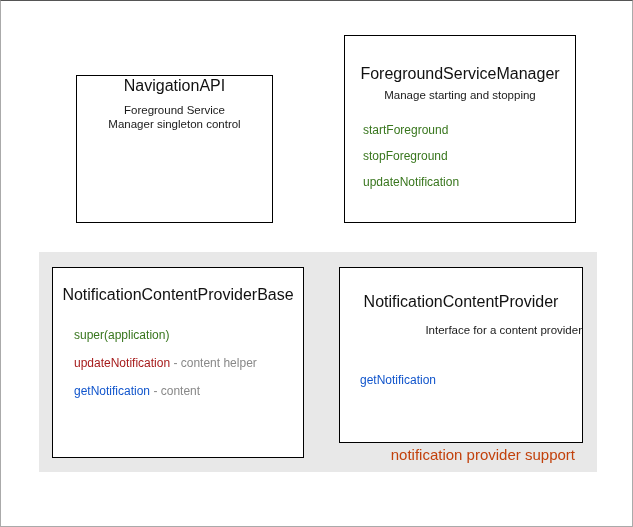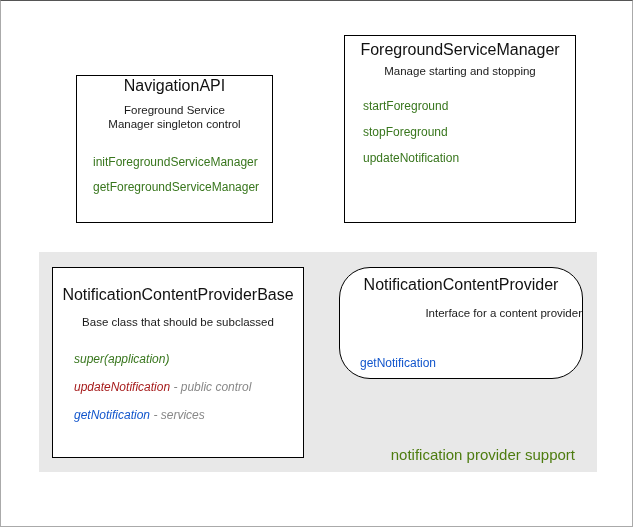--- a/index.html
+++ b/index.html
@@ -50,48 +50,48 @@
   .m-blue  { color: var(--blue); }
   .m-suffix { color: var(--gray); }
 
   
   #box-navigation-api { left: 75px; top: 74px; width: 197px; height: 148px; }
   #box-navigation-api .box-desc { margin-top: 7px; }
   #box-navigation-api .methods { margin-top: 24px; padding-left: 16px; }
   #box-navigation-api .method-row { margin-bottom: 10px; }
 
   
-  #box-foreground-service-manager { left: 343px; top: 34px; width: 232px; height: 188px; padding-top: 4px; }
+  #box-foreground-service-manager { left: 343px; top: 34px; width: 232px; height: 188px; padding-top: 28px; }
   #box-foreground-service-manager .box-desc { margin-top: 4px; }
   #box-foreground-service-manager .methods { margin-top: 21px; padding-left: 18px; }
   #box-foreground-service-manager .method-row { margin-bottom: 11px; }
 
   
   .support-panel {
     position: absolute;
     left: 38px; top: 251px; width: 558px; height: 220px;
     background: var(--panel_bg);
   }
   .support-panel-label {
     position: absolute;
     right: 22px; top: 194px;
     font-size: 15px;
     line-height: 18px;
-    color: #4d7c0f;
+    color: #c2410c;
     white-space: nowrap;
   }
 
   
   #box-notification-content-provider-base { left: 51px; top: 266px; width: 252px; height: 191px; padding-top: 17px; }
   #box-notification-content-provider-base .box-desc { margin-top: 10px; }
-  #box-notification-content-provider-base .methods { margin-top: 23px; padding-left: 21px; font-style: italic; }
+  #box-notification-content-provider-base .methods { margin-top: 23px; padding-left: 21px; }
   #box-notification-content-provider-base .method-row { margin-bottom: 13px; }
 
   
-  #box-notification-content-provider { left: 338px; top: 266px; width: 244px; height: 112px; padding-top: 7px; border-radius: 31px; }
+  #box-notification-content-provider { left: 338px; top: 266px; width: 244px; height: 176px; padding-top: 24px; }
   #box-notification-content-provider .box-desc { margin-top: 11px; text-align: right; }
   #box-notification-content-provider .methods { margin-top: 36px; padding-left: 20px; }
 
   .caption {
     position: absolute;
     left: 0; right: 0; top: 496px;
     text-align: center;
     font-size: 16px;
     line-height: 19px;
     color: #111111;
@@ -102,24 +102,20 @@
 <body>
 
 <div class="canvas">
 
   <div class="class-box" id="box-navigation-api">
     <div class="box-title">NavigationAPI</div>
     <div class="box-desc">
       <div>Foreground Service</div>
       <div>Manager singleton control</div>
     </div>
-    <div class="methods">
-      <div class="method-row m-green">initForegroundServiceManager</div>
-      <div class="method-row m-green">getForegroundServiceManager</div>
-    </div>
   </div>
 
   <div class="class-box" id="box-foreground-service-manager">
     <div class="box-title">ForegroundServiceManager</div>
     <div class="box-desc">
       <div>Manage starting and stopping</div>
     </div>
     <div class="methods">
       <div class="method-row m-green">startForeground</div>
       <div class="method-row m-green">stopForeground</div>
@@ -127,26 +123,25 @@
     </div>
   </div>
 
   <div class="support-panel">
     <div class="support-panel-label">notification provider support</div>
   </div>
 
   <div class="class-box" id="box-notification-content-provider-base">
     <div class="box-title">NotificationContentProviderBase</div>
     <div class="box-desc">
-      <div>Base class that should be subclassed</div>
     </div>
     <div class="methods">
       <div class="method-row"><span class="m-green">super(application)</span><span class="m-suffix"></span></div>
-      <div class="method-row"><span class="m-red">updateNotification</span><span class="m-suffix"> - public control</span></div>
-      <div class="method-row"><span class="m-blue">getNotification</span><span class="m-suffix"> - services</span></div>
+      <div class="method-row"><span class="m-red">updateNotification</span><span class="m-suffix"> - content helper</span></div>
+      <div class="method-row"><span class="m-blue">getNotification</span><span class="m-suffix"> - content</span></div>
     </div>
   </div>
 
   <div class="class-box" id="box-notification-content-provider">
     <div class="box-title">NotificationContentProvider</div>
     <div class="box-desc">
       <div>Interface for a content provider</div>
     </div>
     <div class="methods">
       <div class="method-row m-blue">getNotification</div>

